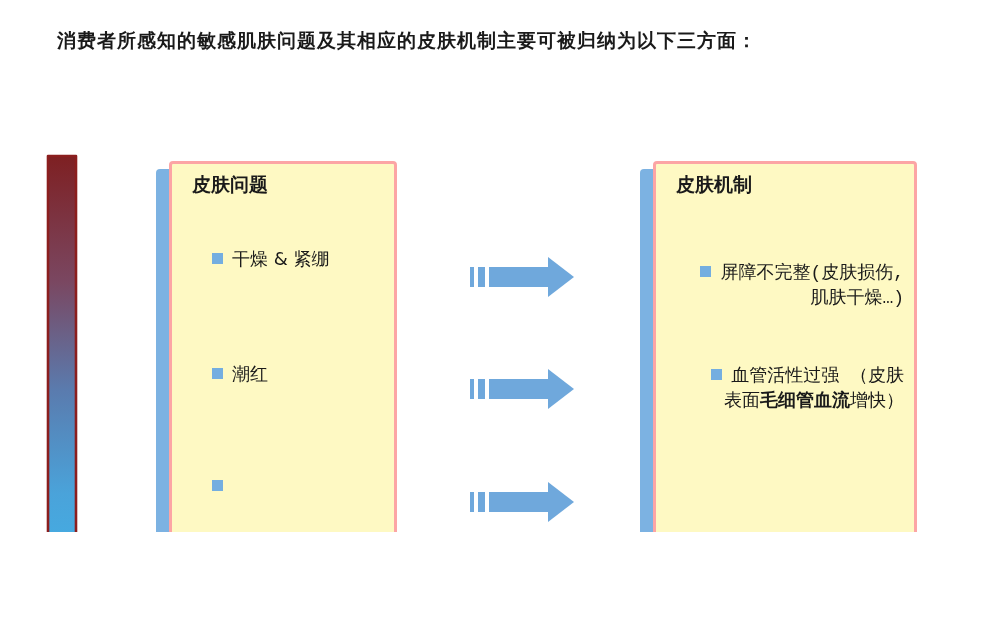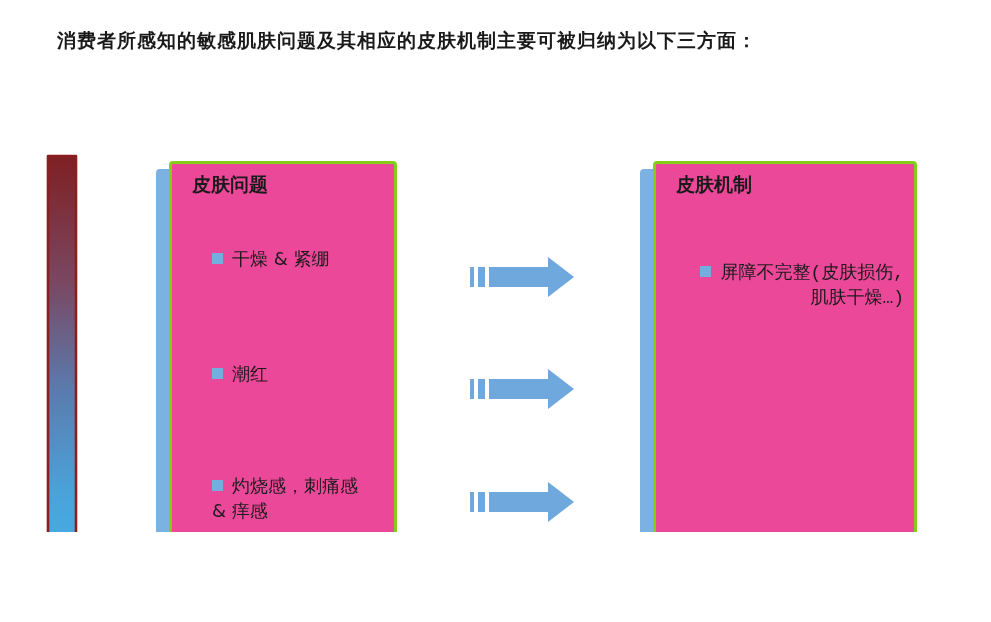--- a/index.html
+++ b/index.html
@@ -39,22 +39,22 @@
     letter-spacing: 1px;
     font-weight: bold;
   }
   .grad-arrow {
     position: absolute;
     left: 34px;
     top: 153px;
   }
   .box {
     position: absolute;
-    background: #ec4899;
-    border: 3px solid #84cc16;
+    background: #fef9c3;
+    border: 3px solid #fca5a5;
     border-radius: 4px;
     box-shadow: -13px 8px 0 0 #7cb2e2;
   }
   .box.left {
     left: 169px;
     top: 161px;
     width: 222px;
     height: 406px;
   }
   .box.right {
@@ -120,22 +120,21 @@
 
   <div class="box left">
     <div class="box-header">皮肤问题</div>
     <div class="item" style="top:82px">
       <span class="bullet"></span><span class="txt">干燥 &amp; 紧绷</span>
     </div>
     <div class="item" style="top:197px">
       <span class="bullet"></span><span class="txt">潮红</span>
     </div>
     <div class="item" style="top:309px">
-      <span class="bullet"></span><span class="txt">灼烧感，刺痛感
-&amp; 痒感</span>
+      <span class="bullet"></span>
     </div>
   </div>
 
   <svg class="flow-arrow a1" width="106" height="46" viewBox="0 0 106 46">
     <g fill="#6fa8dc">
       <rect x="0" y="13" width="4" height="20"></rect>
       <rect x="8" y="13" width="7" height="20"></rect>
       <rect x="19" y="13" width="59" height="20"></rect>
       <path d="M78 3 L104 23 L78 43 Z"></path>
     </g>
@@ -156,15 +155,19 @@
       <path d="M78 3 L104 23 L78 43 Z"></path>
     </g>
   </svg>
 
   <div class="box right">
     <div class="box-header">皮肤机制</div>
     <div class="item" style="top:97px">
       <span class="bullet"></span><span class="txt">屏障不完整(皮肤损伤,
 肌肤干燥…)</span><b class="txt"></b><span class="txt"></span>
     </div>
+    <div class="item" style="top:200px">
+      <span class="bullet"></span><span class="txt">血管活性过强 （皮肤
+表面</span><b class="txt">毛细管血流</b><span class="txt">增快）</span>
+    </div>
   </div>
 
 </div>
 
 </body></html>

